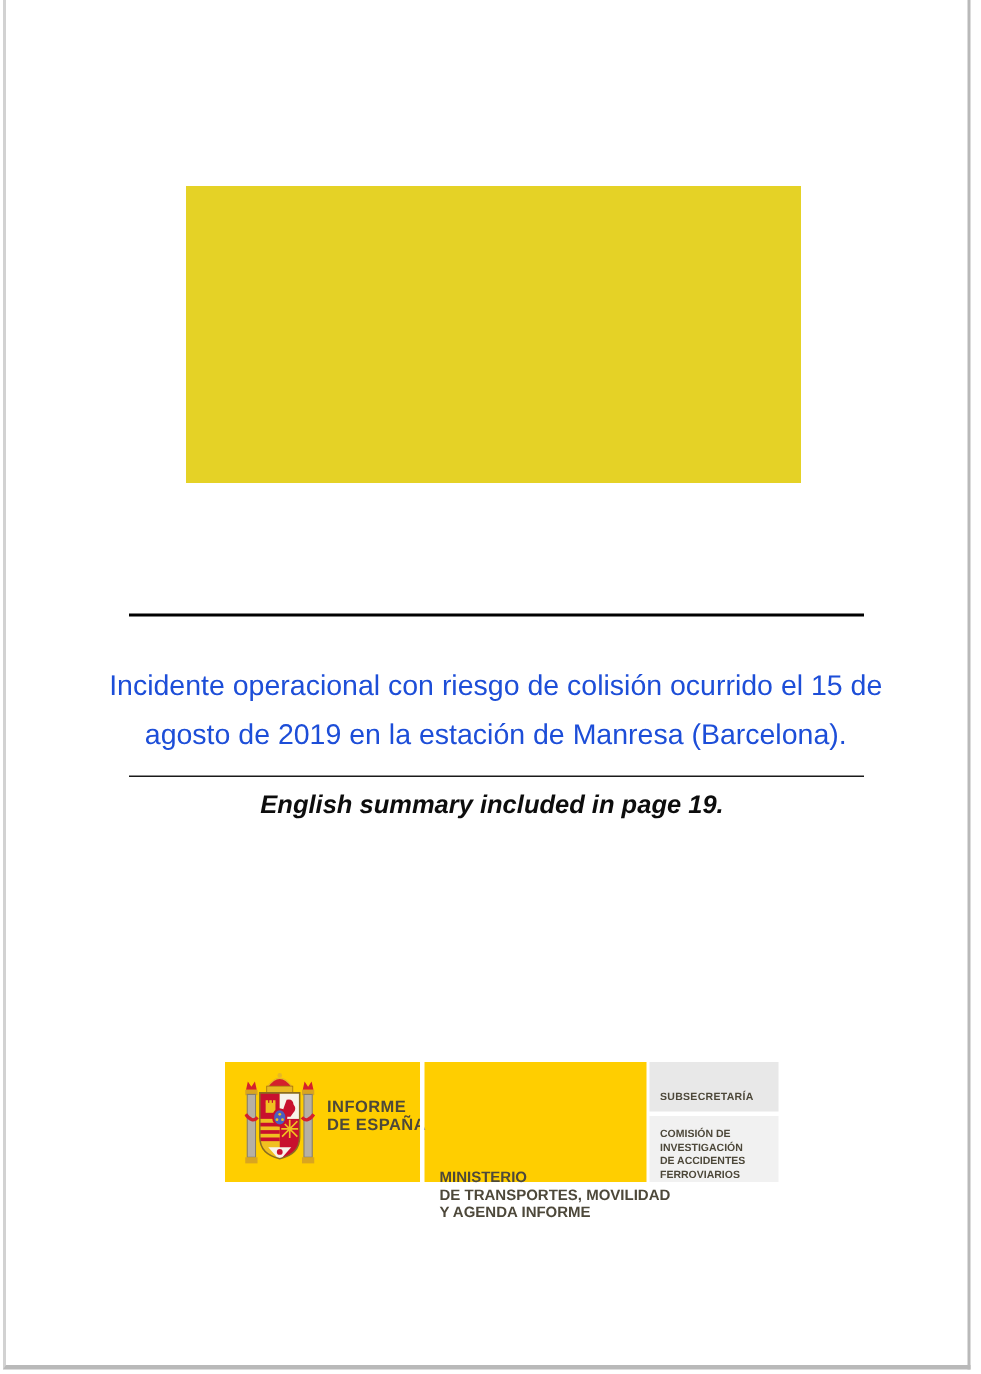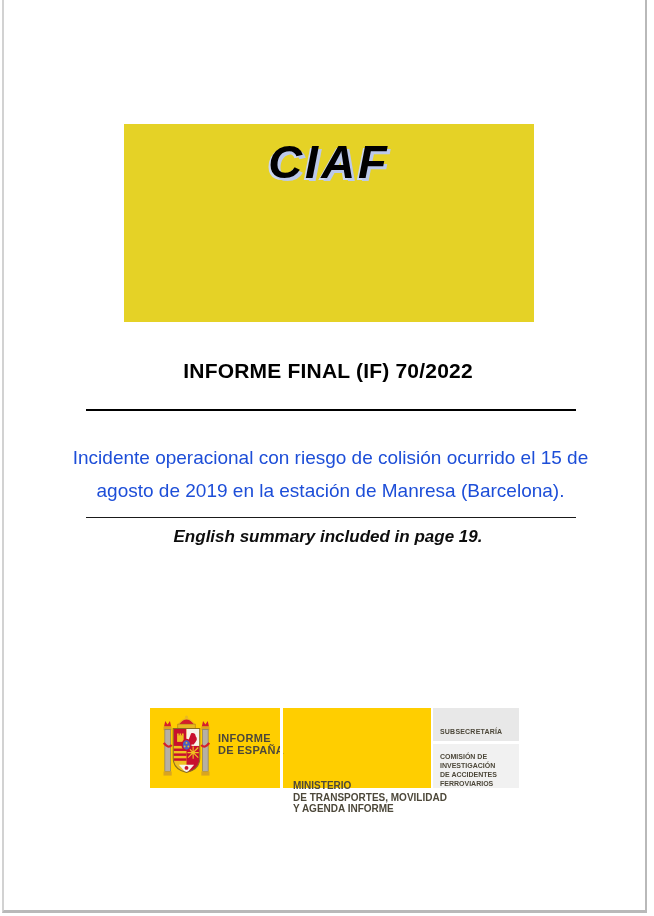--- a/index.html
+++ b/index.html
@@ -68,24 +68,22 @@
     margin-top:3px; flex:1; background:#f1f1f1; padding:8px 3px 0 7px;
     font-size:7px; line-height:9px; color:#4d483a; font-weight:bold;
   }
 </style>
 </head>
 <body>
 
 <div class="page">
 
   <div class="banner">
-    <div class="ciaf-title">CIAF</div>
   </div>
 
-  <div class="report-heading">INFORME FINAL (IF) 70/2022</div>
 
   <hr class="rule rule-1">
 
   <div class="description">
     <div>Incidente operacional con riesgo de colisión ocurrido el 15 de</div>
     <div>agosto de 2019 en la estación de Manresa (Barcelona).</div>
   </div>
 
   <hr class="rule rule-2">
 

